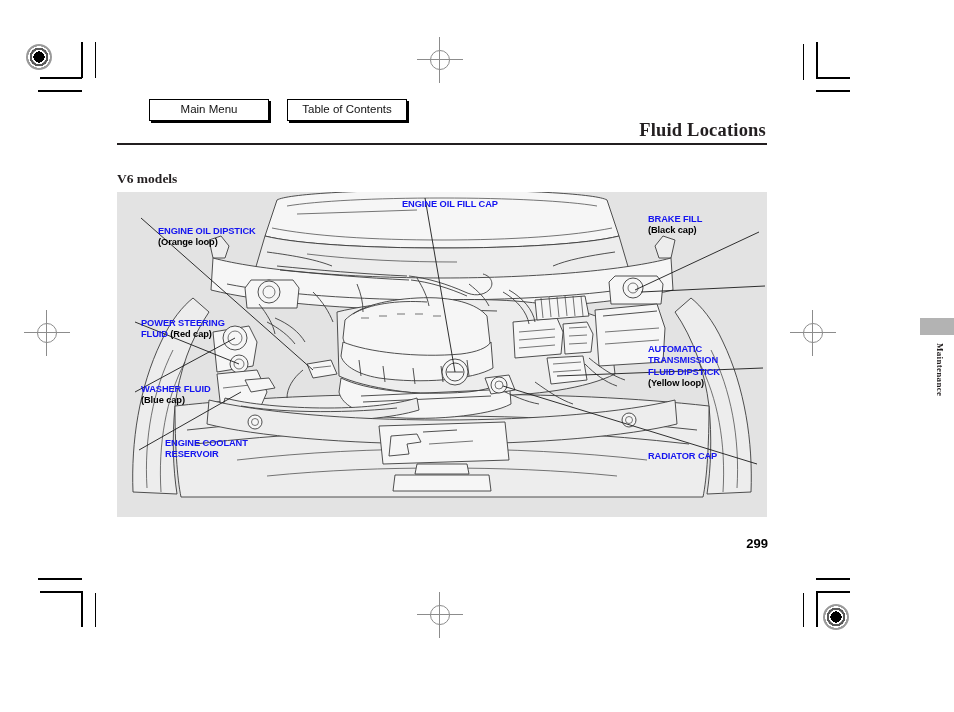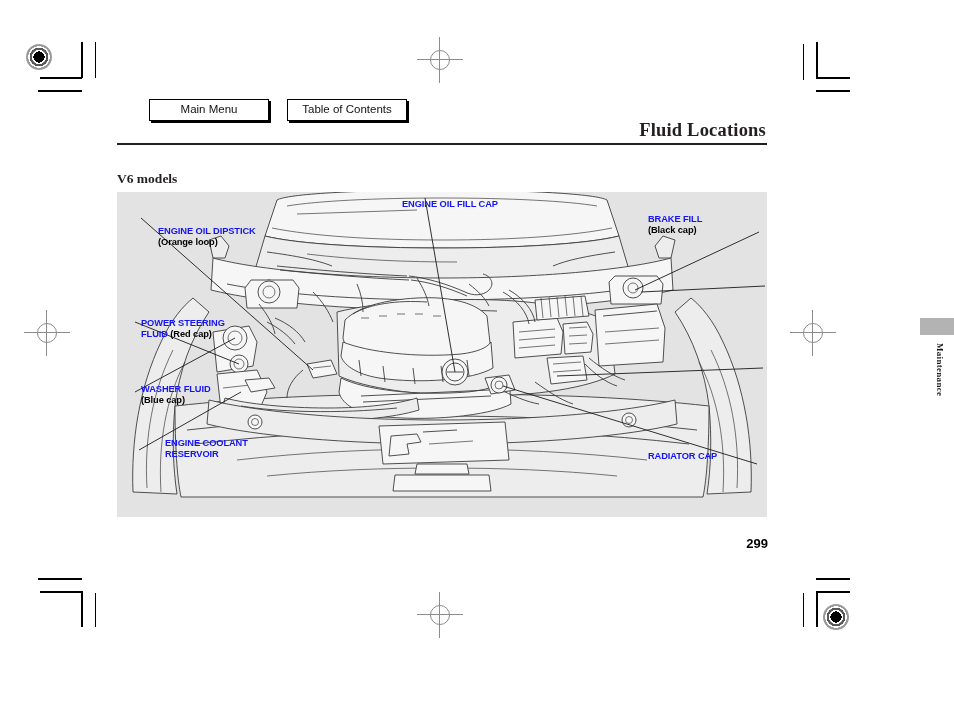--- a/index.html
+++ b/index.html
@@ -474,20 +474,26 @@
     <div><span class="k">ENGINE COOLANT</span></div>
     <div><span class="k">RESERVOIR</span></div>
   </div>
 
   <div class="callout" style="left:648px; top:214px;">
     <div><span class="k">BRAKE FILL</span></div>
     <div><span class="s">(Black cap)</span></div>
   </div>
 
 
+  <div class="callout" style="left:648px; top:344px;">
+    <div><span class="k">AUTOMATIC</span></div>
+    <div><span class="k">TRANSMISSION</span></div>
+    <div><span class="k">FLUID DIPSTICK</span></div>
+    <div><span class="s">(Yellow loop)</span></div>
+  </div>
 
   <div class="callout" style="left:648px; top:451px;">
     <span class="k">RADIATOR CAP</span>
   </div>
 
   <div class="sidetab-block"></div>
   <div class="sidetab-text">Maintenance</div>
 
   <div class="page-number">299</div>
 

